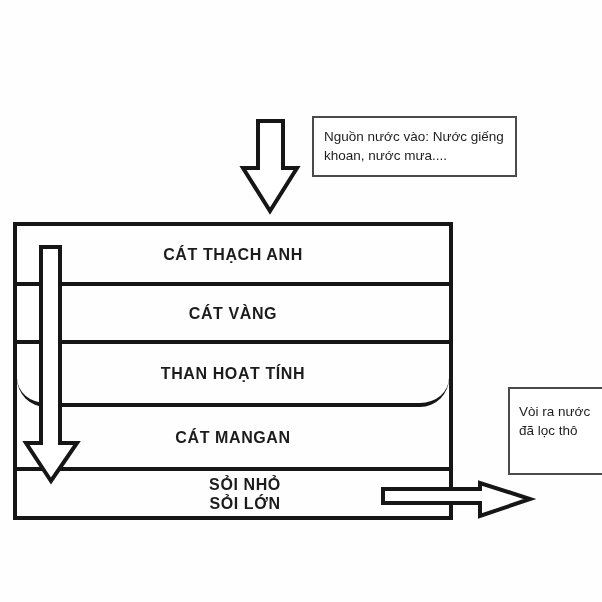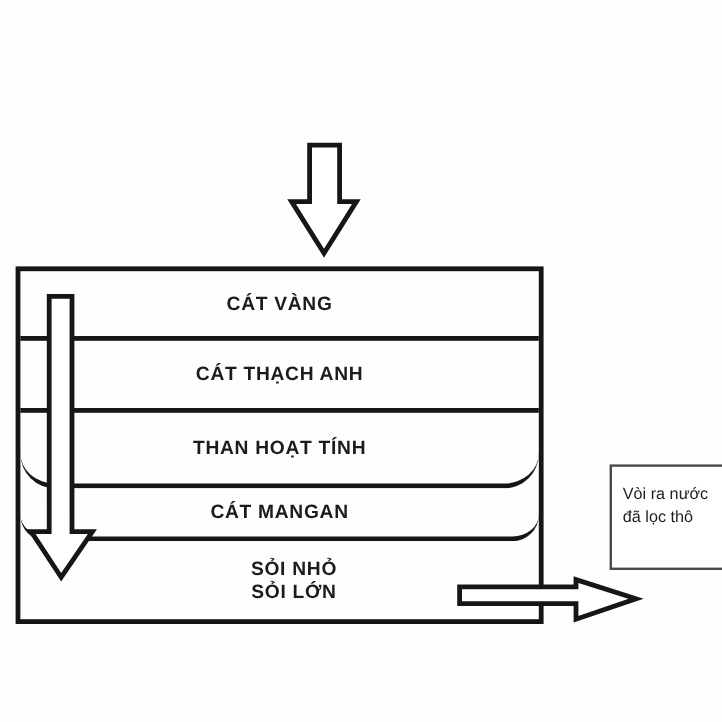--- a/index.html
+++ b/index.html
@@ -38,21 +38,21 @@
     color: #1c1c1c;
     font-weight: bold;
     font-size: 16px;
     letter-spacing: 0.6px;
     line-height: 19px;
     text-align: center;
   }
   .layer-1 { height: 58px; }
   .layer-2 { height: 60px; }
   .layer-3 { height: 63px; border-radius: 29px; }
-  .layer-4 { height: 44px; border-radius: 24px; }
+  .layer-4 { height: 64px; }
   .layer-5 { flex: 1; border-bottom: none; margin-left: 24px; }
 
   
   .arrows-svg {
     position: absolute;
     left: 0;
     top: 0;
     width: 602px;
     height: 602px;
     z-index: 2;
@@ -90,42 +90,45 @@
     padding: 13px 9px;
     margin-left: 23px;
   }
 </style>
 </head>
 <body>
 
 <div class="canvas">
 
   <div class="filter-box">
+    <div class="layer layer-2">
+      <span>CÁT THẠCH ANH</span>
+    </div>
     <div class="layer layer-1">
       <span>CÁT VÀNG</span>
-    </div>
-    <div class="layer layer-2">
-      <span>CÁT THẠCH ANH</span>
     </div>
     <div class="layer layer-3">
       <span>THAN HOẠT TÍNH</span>
     </div>
     <div class="layer layer-4">
       <span>CÁT MANGAN</span>
     </div>
     <div class="layer layer-5">
       <span>SỎI NHỎ</span>
       <span>SỎI LỚN</span>
     </div>
   </div>
 
   <svg class="arrows-svg" viewBox="0 0 602 602" xmlns="http://www.w3.org/2000/svg">
     <polygon class="arrow-shape" points="258,121 283,121 283,168 297,168 270,211 243,168 258,168"></polygon>
     <polygon class="arrow-shape" points="41,247 60,247 60,443 77,443 51,481 26,443 41,443"></polygon>
     <polygon class="arrow-shape" points="383,489 480,489 480,483 530,499 480,516 480,503 383,503"></polygon>
   </svg>
 
+  <div class="note-box note-inlet">
+    <span>Nguồn nước vào: Nước giếng khoan, nước mưa....</span>
+  </div>
 
   <div class="note-box note-outlet">
     <span>Vòi ra nước đã lọc thô</span>
   </div>
 
 </div>
 
 </body></html>

